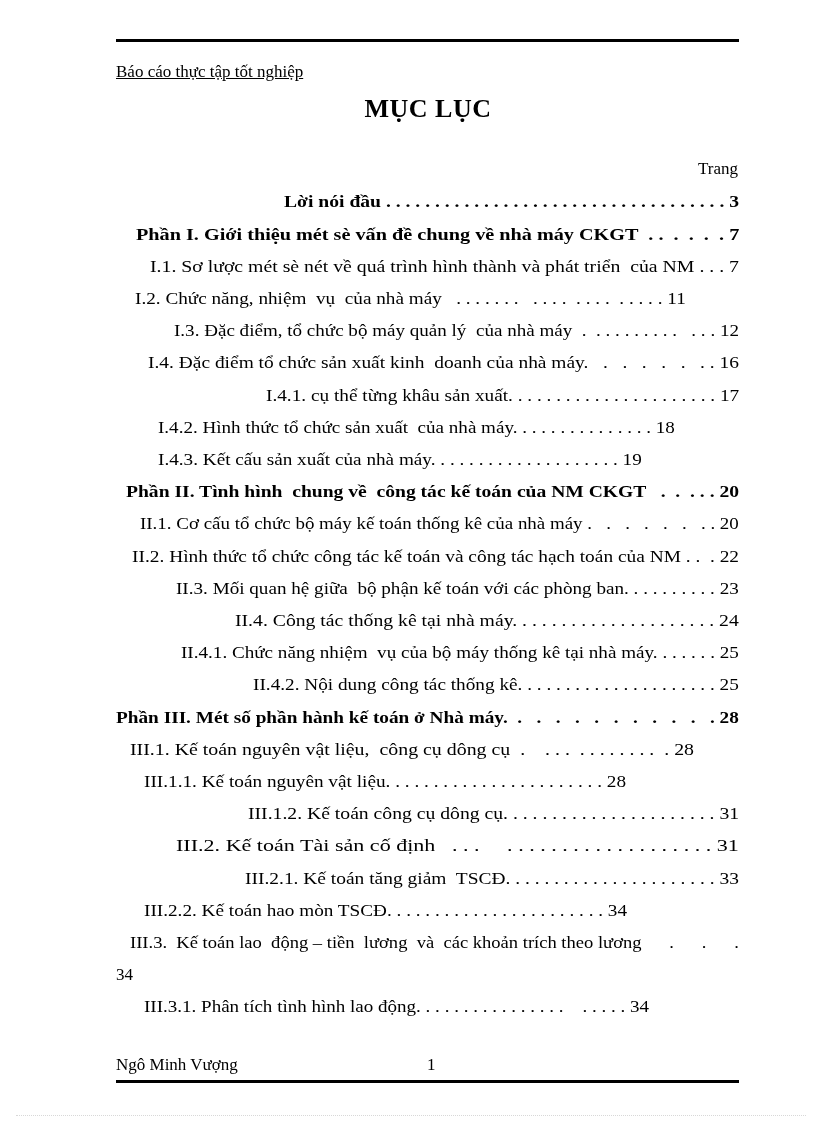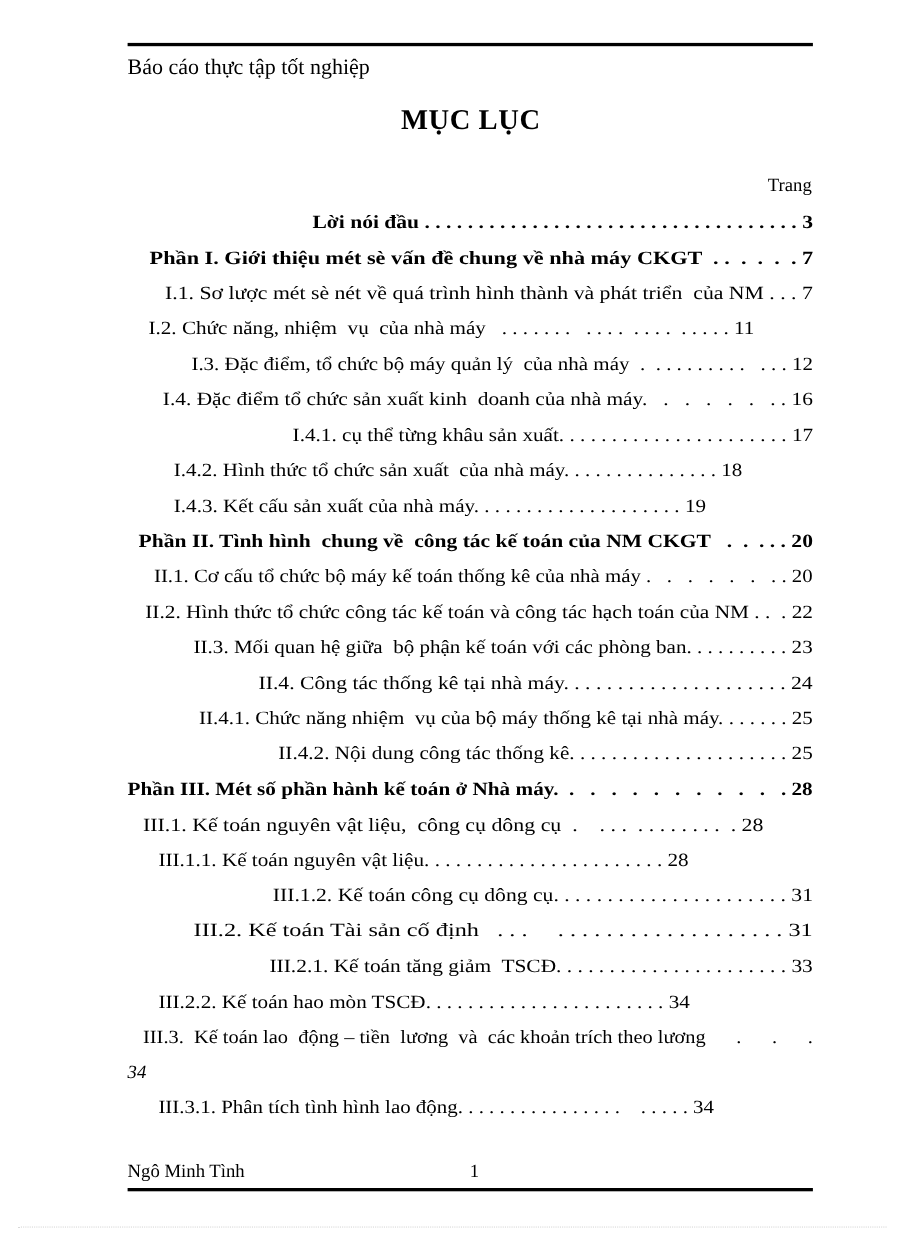--- a/index.html
+++ b/index.html
@@ -19,23 +19,24 @@
       position: absolute;
       left: 116px;
       top: 39px;
       width: 623px;
       height: 3px;
       background: #000;
     }
     .header-text {
       position: absolute;
       left: 116px;
-      top: 50px;
-      font-size: 20px;
+      top: 62px;
+      font-size: 17px;
       white-space: nowrap;
+      text-decoration: underline;
     }
     .title {
       position: absolute;
       left: 0;
       width: 856px;
       top: 94px;
       text-align: center;
       font-size: 26px;
       font-weight: bold;
       letter-spacing: 0.5px;
@@ -110,20 +111,20 @@
   <div class="toc-line" style="left: 181px; top: 643px; transform-origin: 0px 0px; transform: scaleX(1.124);">II.4.1. Chức năng nhiệm  vụ của bộ máy thống kê tại nhà máy. . . . . . . 25</div>
   <div class="toc-line" style="left: 253px; top: 675px; transform-origin: 0px 0px; transform: scaleX(1.132);">II.4.2. Nội dung công tác thống kê. . . . . . . . . . . . . . . . . . . . . 25</div>
   <div class="toc-line bold" style="left: 116px; top: 708px; transform-origin: 0px 0px; transform: scaleX(1.133);">Phần III. Mét số phần hành kế toán ở Nhà máy.  .   .   .   .   .   .   .   .   .   .   . 28</div>
   <div class="toc-line" style="left: 130px; top: 740px; transform-origin: 0px 0px; transform: scaleX(1.169);">III.1. Kế toán nguyên vật liệu,  công cụ dông cụ  .    . . .  . . . . . . . .  . 28</div>
   <div class="toc-line" style="left: 144px; top: 772px; transform-origin: 0px 0px; transform: scaleX(1.132);">III.1.1. Kế toán nguyên vật liệu. . . . . . . . . . . . . . . . . . . . . . . 28</div>
   <div class="toc-line" style="left: 248px; top: 804px; transform-origin: 0px 0px; transform: scaleX(1.157);">III.1.2. Kế toán công cụ dông cụ. . . . . . . . . . . . . . . . . . . . . . 31</div>
   <div class="toc-line" style="left: 176px; top: 836px; transform-origin: 0px 0px; transform: scaleX(1.298);">III.2. Kế toán Tài sản cố định   . . .     . . . . . . . . . . . . . . . . . . . 31</div>
   <div class="toc-line" style="left: 245px; top: 869px; transform-origin: 0px 0px; transform: scaleX(1.144);">III.2.1. Kế toán tăng giảm  TSCĐ. . . . . . . . . . . . . . . . . . . . . . 33</div>
   <div class="toc-line" style="left: 144px; top: 901px; transform-origin: 0px 0px; transform: scaleX(1.13);">III.2.2. Kế toán hao mòn TSCĐ. . . . . . . . . . . . . . . . . . . . . . . 34</div>
   <div class="toc-line" style="left: 130px; top: 933px; transform-origin: 0px 0px; transform: scaleX(1.091);">III.3.  Kế toán lao  động – tiền  lương  và  các khoản trích theo lương      .      .      .</div>
-  <div class="toc-line" style="left:116px; top:965px;font-style:italic;">34</div>
+  <div class="toc-line" style="left:116px; top:965px;">34</div>
   <div class="toc-line" style="left: 144px; top: 997px; transform-origin: 0px 0px; transform: scaleX(1.119);">III.3.1. Phân tích tình hình lao động. . . . . . . . . . . . . . . .    . . . . . 34</div>
 </div>
 
-<div class="footer-name">Ngô Minh Tình</div>
+<div class="footer-name">Ngô Minh Vượng</div>
 <div class="footer-page">1</div>
 <div class="rule-bottom"></div>
 <div class="page-edge"></div>
 
 </body></html>

